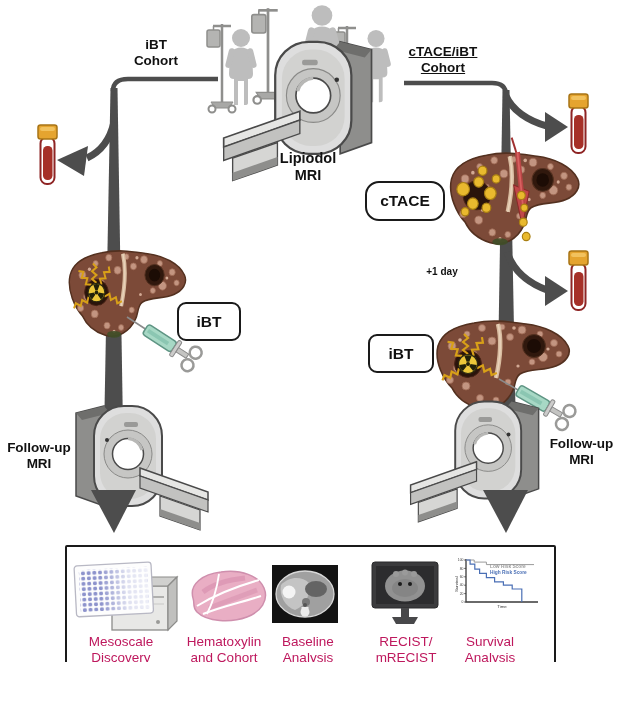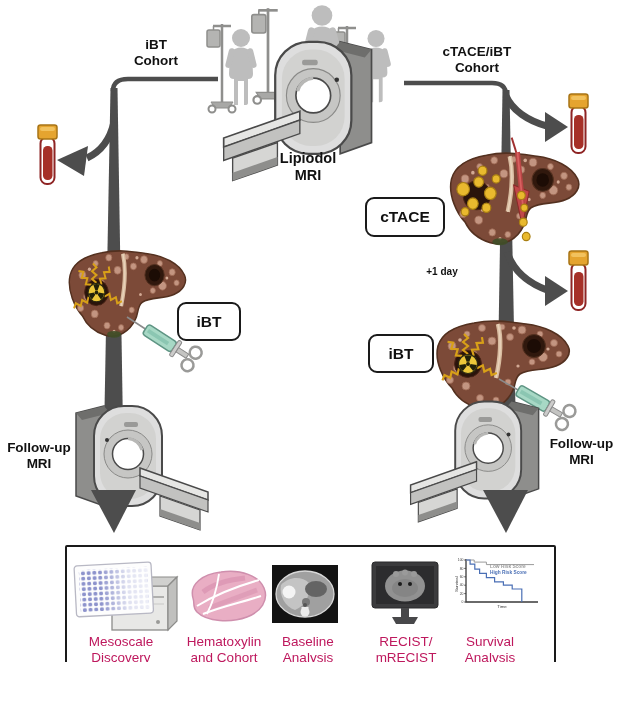--- a/index.html
+++ b/index.html
@@ -309,25 +309,25 @@
       <text x="50" y="53.5" font-size="4.4" fill="#3a3a3a" text-anchor="middle" font-family="Liberation Sans, sans-serif">Time</text>
       <polyline id="km-low" fill="none" stroke-width="1" points="14.0,6.0 22.2,6.0 22.2,8.1 34.4,8.1 34.4,10.6 82.0,10.6" stroke="#9a9a9a"></polyline>
       <polyline id="km-high" fill="none" stroke-width="1.2" points="14.0,6.0 18.1,6.0 18.1,10.2 22.8,10.2 22.8,15.2 27.6,15.2 27.6,19.4 34.4,19.4 34.4,23.6 42.6,23.6 42.6,27.8 51.4,27.8 51.4,31.2 60.2,31.2 60.2,35.0 69.8,35.0 69.8,48.0" stroke="#4a6fb5"></polyline>
       <text id="km-leg-low" x="38" y="14" font-size="4.8" font-weight="bold" fill="#9a9a9a" font-family="Liberation Sans, sans-serif">Low Risk Score</text>
       <text id="km-leg-high" x="38" y="20" font-size="4.8" font-weight="bold" fill="#4a6fb5" font-family="Liberation Sans, sans-serif">High Risk Score</text>
     </g>
   </svg>
 
   <div class="lbl" style="left:114px;top:37px;width:84px;">iBT
 Cohort</div>
-  <div class="lbl" style="left:425px;top:44px;width:104px;">cTACE/iBT
+  <div class="lbl" style="left:391px;top:44px;width:104px;text-decoration:underline;">cTACE/iBT
 Cohort</div>
   <div class="lbl big" style="left:258px;top:150px;width:100px;">Lipiodol
 MRI</div>
-  <div class="boxlbl" style="left:365px;top:197px;width:76px;height:36px;">cTACE</div>
+  <div class="boxlbl" style="left:365px;top:181px;width:76px;height:36px;border-radius:14px;">cTACE</div>
   <div class="lbl" style="left:403px;top:264px;width:78px;font-size:10px;">+1 day</div>
   <div class="boxlbl" style="left:368px;top:334px;width:62px;height:35px;">iBT</div>
   <div class="boxlbl" style="left:177px;top:302px;width:60px;height:35px;">iBT</div>
   <div class="lbl" style="left:0px;top:440px;width:78px;">Follow-up
 MRI</div>
   <div class="lbl" style="left:542px;top:436px;width:79px;">Follow-up
 MRI</div>
 
   <div class="alabel" style="left:73px;top:634px;width:96px;">Mesoscale
 Discovery

